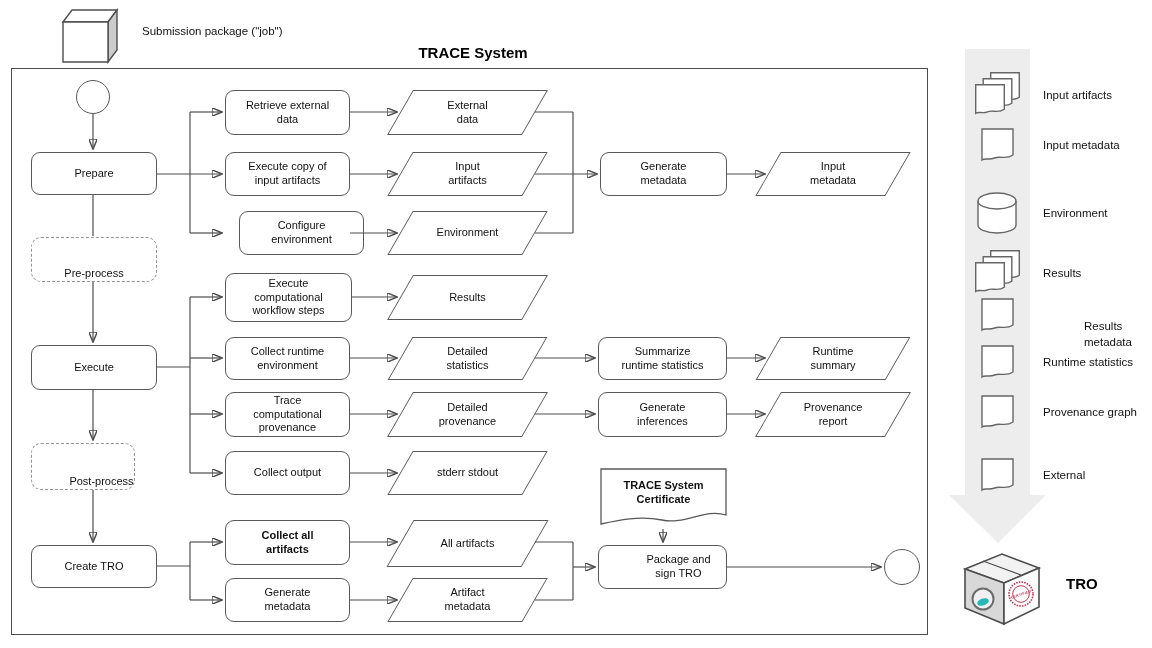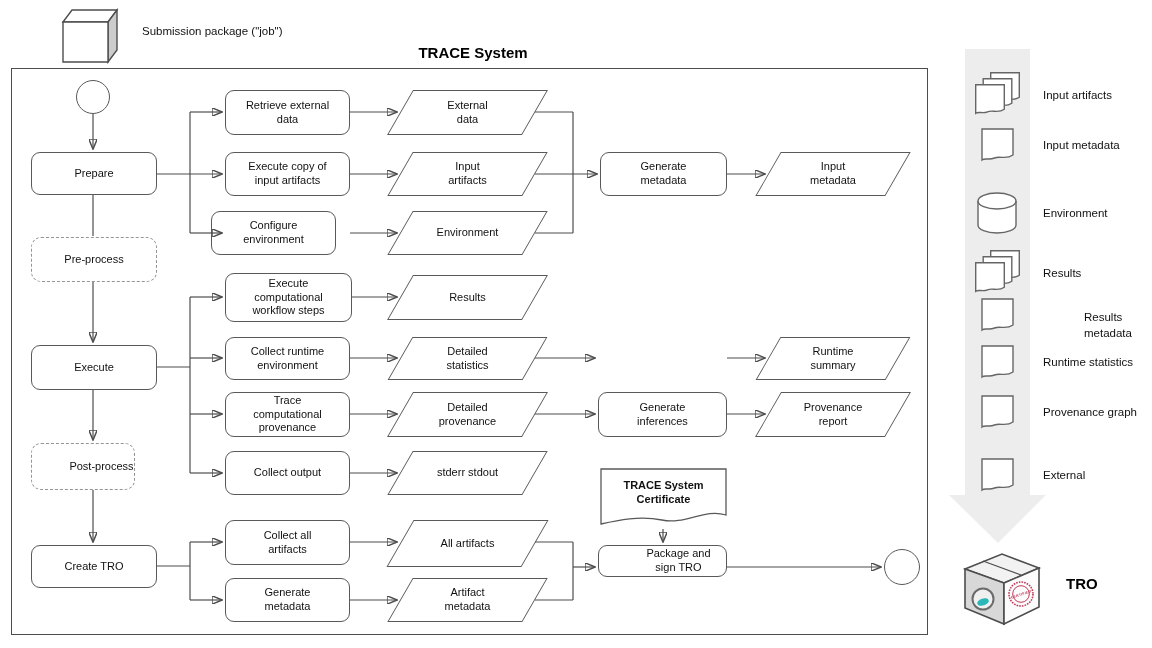--- a/index.html
+++ b/index.html
@@ -3,21 +3,21 @@
 <meta charset="utf-8">
 <style>
   html,body{margin:0;padding:0;background:#fff;}
   #canvas{position:relative;width:1152px;height:648px;background:#fff;overflow:hidden;
           font-family:"Liberation Sans","DejaVu Sans",sans-serif;color:#111;}
   .abs{position:absolute;box-sizing:border-box;}
   .node{position:absolute;box-sizing:border-box;display:flex;align-items:center;justify-content:center;
         text-align:center;font-size:11px;line-height:1.25;color:#111;background:#fff;
         border:1.3px solid #595959;}
   .rounded{border-radius:9px;}
-  .dashedb{border:1.3px dashed #949494;border-radius:10px;background:#fff;}
+  .dashedb{border:1.3px dashed #949494;border-radius:10px;background:#fff;align-items:flex-end;}
   .circle{border-radius:50%;background:#fff;border:1.4px solid #595959;}
   .label{white-space:pre-line;position:relative;z-index:1;}
   .pgram{background:none;border:none;}
   .pgram::before{content:"";position:absolute;inset:0;background:#fff;border:1.3px solid #595959;
                  transform:skewX(-30deg);}
   .cert{position:absolute;display:flex;align-items:flex-start;justify-content:center;
         text-align:center;font-size:11px;font-weight:700;line-height:1.3;}
   .cert svg{position:absolute;inset:0;}
   .cert .label{padding-top:10px;}
   .title{position:absolute;font-size:15px;font-weight:700;text-align:center;color:#000;}
@@ -61,42 +61,42 @@
     </div>
 
   <div class="node rounded" style="left:225px;top:90px;width:125px;height:45px;">
       <span class="label">Retrieve external
 data</span>
     </div>
   <div class="node rounded" style="left:225px;top:152px;width:125px;height:44px;">
       <span class="label">Execute copy of
 input artifacts</span>
     </div>
-  <div class="node rounded" style="left:211px;top:211px;width:125px;height:44px;">
+  <div class="node rounded" style="left:239px;top:211px;width:125px;height:44px;">
       <span class="label">Configure
 environment</span>
     </div>
   <div class="node rounded" style="left:225px;top:273px;width:127px;height:49px;">
       <span class="label">Execute
 computational
 workflow steps</span>
     </div>
   <div class="node rounded" style="left:225px;top:337px;width:125px;height:43px;">
       <span class="label">Collect runtime
 environment</span>
     </div>
   <div class="node rounded" style="left:225px;top:392px;width:125px;height:45px;">
       <span class="label">Trace
 computational
 provenance</span>
     </div>
   <div class="node rounded" style="left:225px;top:451px;width:125px;height:44px;">
       <span class="label">Collect output</span>
     </div>
-  <div class="node rounded" style="left:225px;top:520px;width:125px;height:45px;">
+  <div class="node rounded" style="left:225px;top:520px;width:125px;height:45px;font-weight:bold;">
       <span class="label">Collect all
 artifacts</span>
     </div>
   <div class="node rounded" style="left:225px;top:578px;width:125px;height:44px;">
       <span class="label">Generate
 metadata</span>
     </div>
 
   <div class="node pgram" style="left:400px;top:90px;width:135px;height:45px;">
       <span class="label">External
@@ -127,35 +127,39 @@
       <span class="label">All artifacts</span>
     </div>
   <div class="node pgram" style="left:400px;top:578px;width:135px;height:44px;">
       <span class="label">Artifact
 metadata</span>
     </div>
 
   <div class="node rounded" style="left:600px;top:152px;width:127px;height:44px;">
       <span class="label">Generate
 metadata</span>
+    </div>
+  <div class="node rounded" style="left:598px;top:337px;width:129px;height:43px;">
+      <span class="label">Summarize
+runtime statistics</span>
     </div>
   <div class="node rounded" style="left:598px;top:392px;width:129px;height:45px;">
       <span class="label">Generate
 inferences</span>
     </div>
 
   <div class="cert" style="left:600px;top:468px;width:127px;height:62px;">
     <svg width="127" height="62" viewBox="0 0 127 62">
       <path d="M1,1 H126 V47 C105,40 85,57 62,52 C40,47.5 18,52 1,56 Z" fill="#ffffff" stroke="#595959" stroke-width="1.3"></path>
     </svg>
     <span class="label">TRACE System
 Certificate</span>
   </div>
 
-  <div class="node rounded" style="left:598px;top:545px;width:129px;height:32px;padding-left:32px;">
+  <div class="node rounded" style="left:598px;top:545px;width:129px;height:44px;padding-left:32px;">
       <span class="label">Package and
 sign TRO</span>
     </div>
 
   <div class="node pgram" style="left:768px;top:152px;width:130px;height:44px;">
       <span class="label">Input
 metadata</span>
     </div>
   <div class="node pgram" style="left:768px;top:337px;width:130px;height:43px;">
       <span class="label">Runtime
@@ -257,21 +261,21 @@
       <path d="M16.7,1.7 H45.3 V26.2 C39,30.8 33.5,26.5 28.5,28.8 C23.5,31.1 19.5,28 16.7,30.3 Z"></path>
       <path d="M9.2,7.7 H37.8 V32.2 C31.5,36.8 26,32.5 21,34.8 C16,37.1 12,34 9.2,36.3 Z"></path>
       <path d="M1.7,13.7 H30.3 V38.2 C24,42.8 18.5,38.5 13.5,40.8 C8.5,43.1 4.5,40 1.7,42.3 Z"></path>
     </g>
   </svg>
   <div class="legend-label" style="top:265px;">Results</div>
 
   <svg class="lgicon" style="left:981px;top:298px;" width="33" height="36" viewBox="0 0 33 36">
     <path d="M1,1 H32 V27 C25,32 19,27.5 13.5,30 C8,32.5 4,29.5 1,32 Z" fill="#fff" stroke="#666" stroke-width="1.4"></path>
   </svg>
-  <div class="legend-label" style="top:309px;padding-left:41px;">Results metadata</div>
+  <div class="legend-label" style="top:318px;padding-left:41px;">Results metadata</div>
 
   <svg class="lgicon" style="left:981px;top:345px;" width="33" height="36" viewBox="0 0 33 36">
     <path d="M1,1 H32 V27 C25,32 19,27.5 13.5,30 C8,32.5 4,29.5 1,32 Z" fill="#fff" stroke="#666" stroke-width="1.4"></path>
   </svg>
   <div class="legend-label" style="top:354px;">Runtime statistics</div>
 
   <svg class="lgicon" style="left:981px;top:395px;" width="33" height="36" viewBox="0 0 33 36">
     <path d="M1,1 H32 V27 C25,32 19,27.5 13.5,30 C8,32.5 4,29.5 1,32 Z" fill="#fff" stroke="#666" stroke-width="1.4"></path>
   </svg>
   <div class="legend-label" style="top:404px;">Provenance graph</div>

